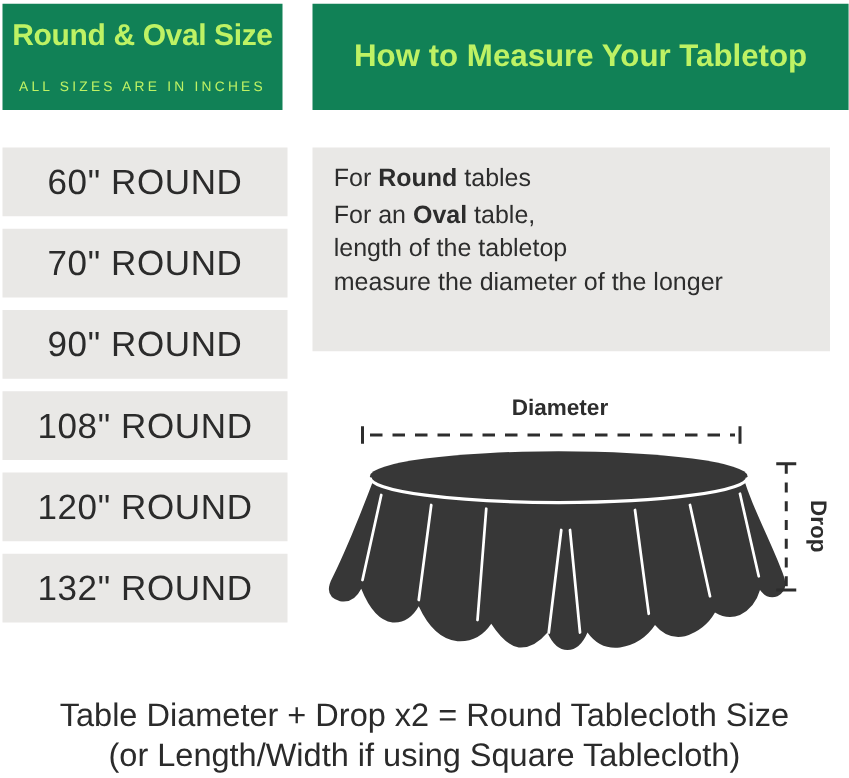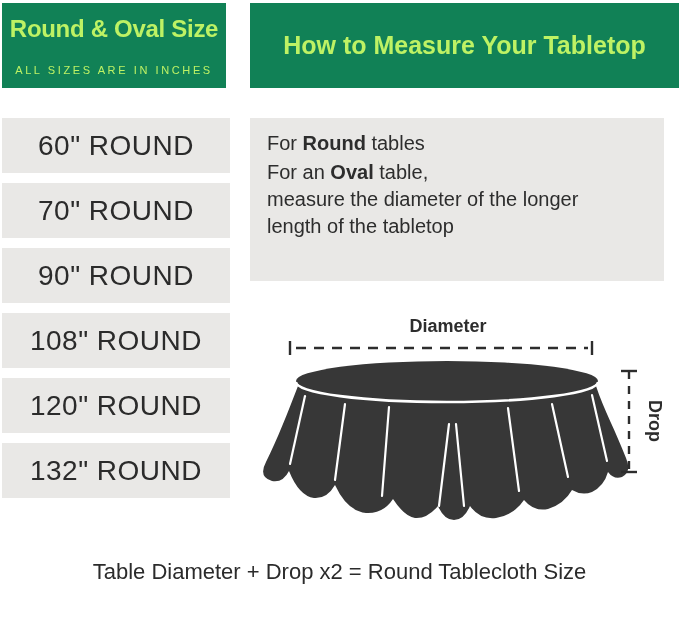--- a/index.html
+++ b/index.html
@@ -47,21 +47,21 @@
   .dim-dash-v{stroke-dasharray:8 7;}
   .cloth-fill{fill:var(--cloth);}
   .pleat{stroke:#ffffff;stroke-width:2.2;stroke-linecap:round;}
   .rim{stroke:#ffffff;stroke-width:2.6;fill:none;}
   .dim-label{
     font-family:"Liberation Sans", sans-serif;font-size:18px;font-weight:600;fill:#2d2d2d;
   }
 
   #footer{
     position:absolute;left:0;top:556px;width:679px;text-align:center;
-    font-size:22px;line-height:32px;color:var(--text-dark);
+    font-size:26px;line-height:32px;color:var(--text-dark);
   }
 </style>
 </head>
 <body>
 
 <div id="left-header" class="green-box">
   <div class="lh-title">Round &amp; Oval Size</div>
   <div class="lh-sub">ALL SIZES ARE IN INCHES</div>
 </div>
 
@@ -81,22 +81,22 @@
 <div id="instructions">
   <div class="para">
     <div>
       <span>For </span><b>Round</b><span> tables</span>
     </div>
   </div>
   <div class="para">
     <div>
       <span>For an </span><b>Oval</b><span> table,</span>
     </div>
+    <div>length of the tabletop</div>
     <div>measure the diameter of the longer</div>
-    <div>length of the tabletop</div>
   </div>
 </div>
 
 <div id="diagram">
   <svg width="429" height="230" viewBox="0 0 429 230">
 
     <text class="dim-label" x="196" y="32" text-anchor="middle">Diameter</text>
     <line class="dim-line dim-dash-h" x1="44" y1="48" x2="336" y2="48"></line>
     <line class="dim-line" x1="38" y1="41" x2="38" y2="55"></line>
     <line class="dim-line" x1="340" y1="41" x2="340" y2="55"></line>
@@ -142,13 +142,14 @@
 
     <line class="dim-line dim-dash-v" x1="377" y1="71" x2="377" y2="172"></line>
     <line class="dim-line" x1="369" y1="71" x2="385" y2="71"></line>
     <line class="dim-line" x1="369" y1="172" x2="385" y2="172"></line>
     <text class="dim-label" x="397" y="121" text-anchor="middle" transform="rotate(90 397 121)">Drop</text>
   </svg>
 </div>
 
 <div id="footer">
   <div>Table Diameter + Drop x2 = Round Tablecloth Size</div>
+  <div>(or Length/Width if using Square Tablecloth)</div>
 </div>
 
 </body></html>

